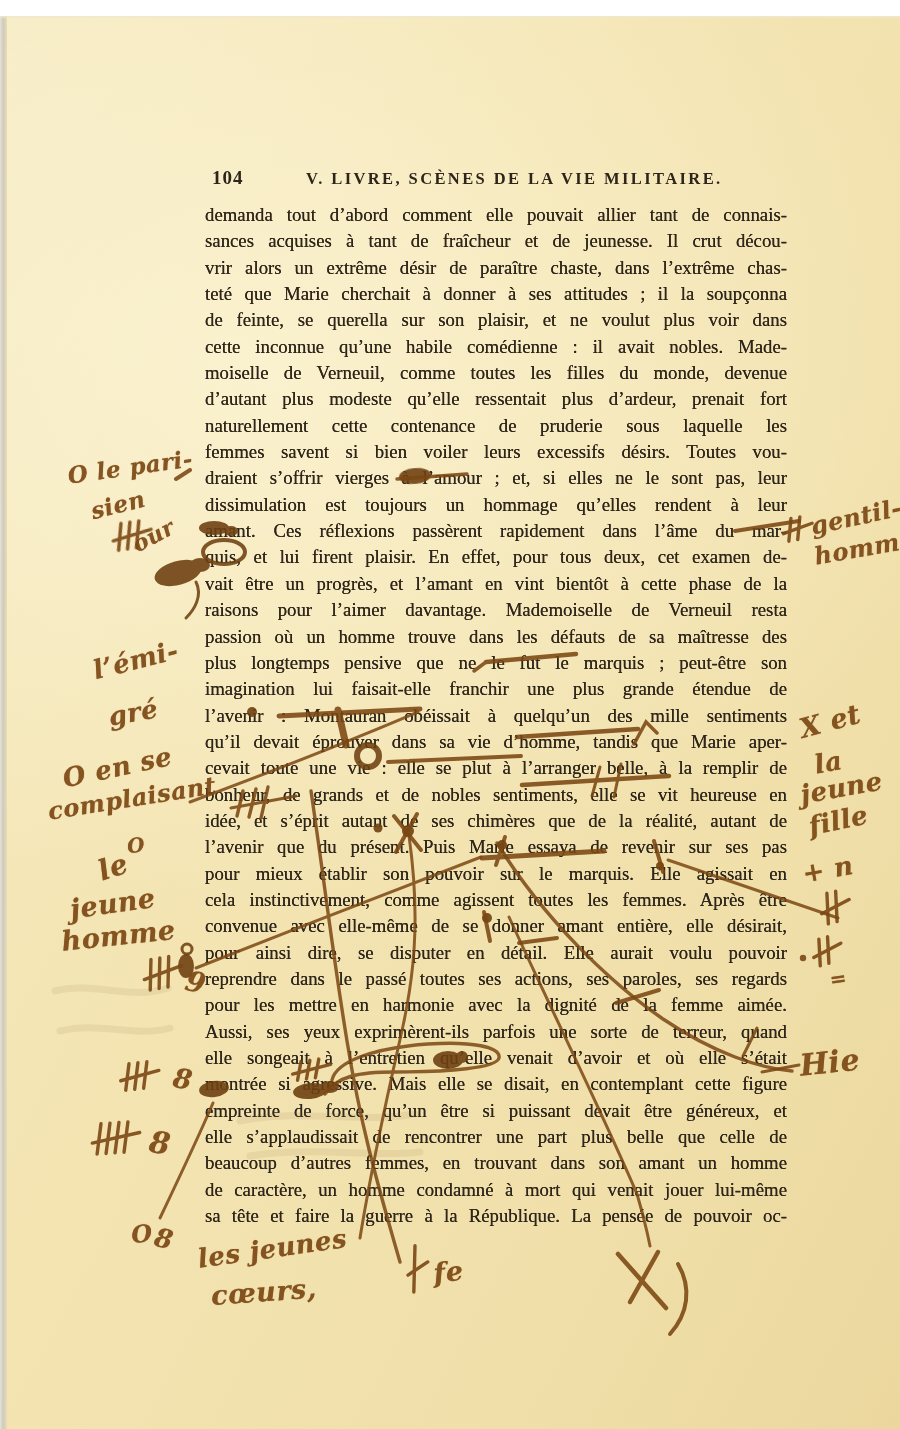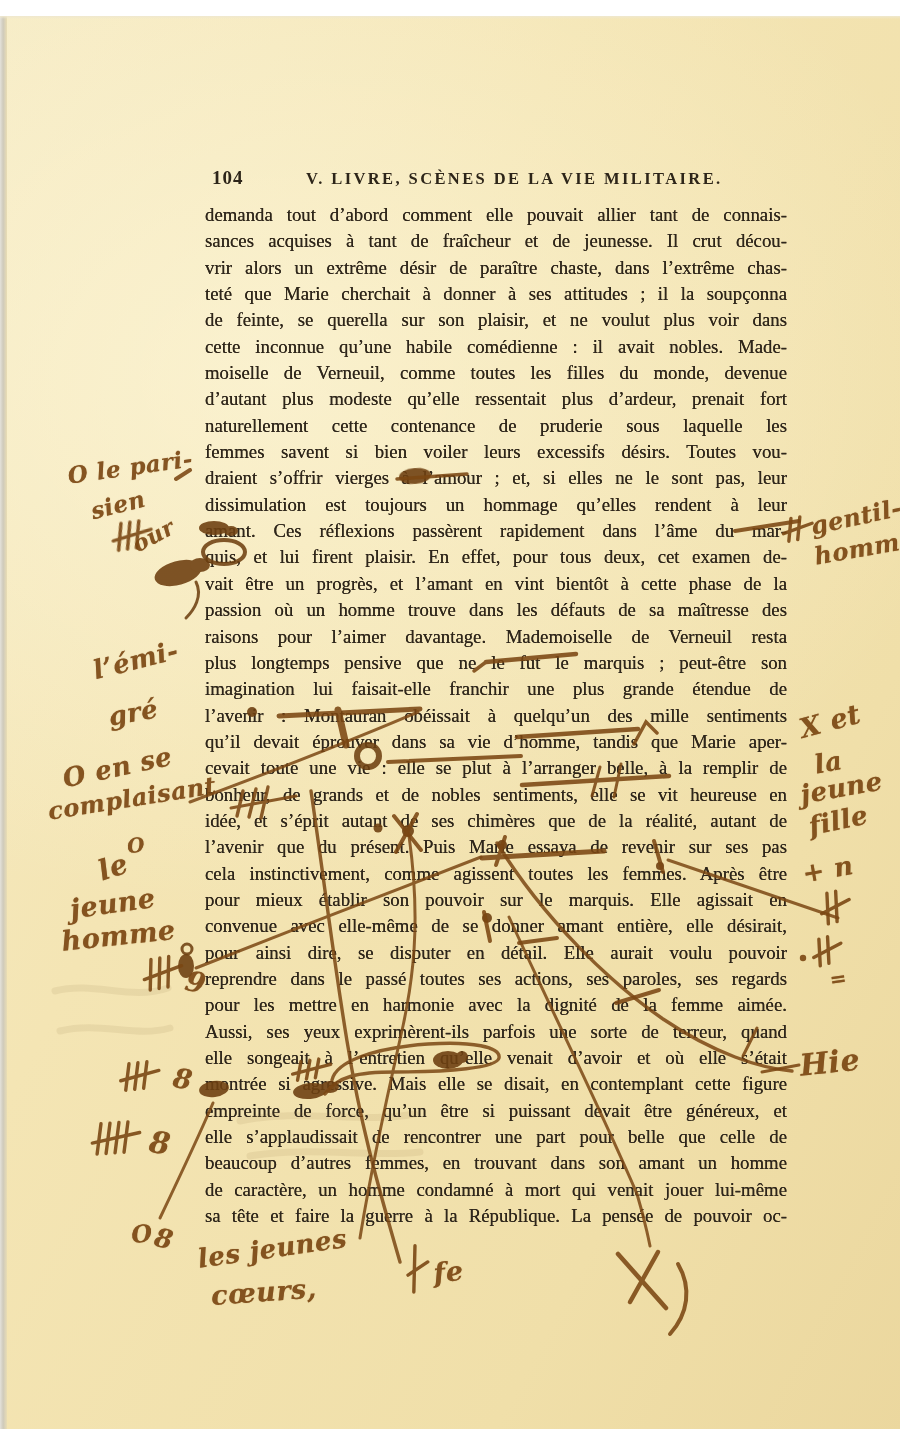--- a/index.html
+++ b/index.html
@@ -46,41 +46,41 @@
       <div class="bline">cette inconnue qu’une habile comédienne : il avait nobles. Made-</div>
       <div class="bline">moiselle de Verneuil, comme toutes les filles du monde, devenue</div>
       <div class="bline">d’autant plus modeste qu’elle ressentait plus d’ardeur, prenait fort</div>
       <div class="bline">naturellement cette contenance de pruderie sous laquelle les</div>
       <div class="bline">femmes savent si bien voiler leurs excessifs désirs. Toutes vou-</div>
       <div class="bline">draient s’offrir vierges à l’amour ; et, si elles ne le sont pas, leur</div>
       <div class="bline">dissimulation est toujours un hommage qu’elles rendent à leur</div>
       <div class="bline">amant. Ces réflexions passèrent rapidement dans l’âme du mar-</div>
       <div class="bline">quis, et lui firent plaisir. En effet, pour tous deux, cet examen de-</div>
       <div class="bline">vait être un progrès, et l’amant en vint bientôt à cette phase de la</div>
+      <div class="bline">raisons pour l’aimer davantage. Mademoiselle de Verneuil resta</div>
       <div class="bline">passion où un homme trouve dans les défauts de sa maîtresse des</div>
-      <div class="bline">raisons pour l’aimer davantage. Mademoiselle de Verneuil resta</div>
       <div class="bline">plus longtemps pensive que ne le fut le marquis ; peut-être son</div>
       <div class="bline">imagination lui faisait-elle franchir une plus grande étendue de</div>
       <div class="bline">l’avenir : Montauran obéissait à quelqu’un des mille sentiments</div>
       <div class="bline">qu’il devait éprouver dans sa vie d’homme, tandis que Marie aper-</div>
       <div class="bline">cevait toute une vie : elle se plut à l’arranger belle, à la remplir de</div>
       <div class="bline">bonheur, de grands et de nobles sentiments, elle se vit heureuse en</div>
       <div class="bline">idée, et s’éprit autant de ses chimères que de la réalité, autant de</div>
       <div class="bline">l’avenir que du présent. Puis Marie essaya de revenir sur ses pas</div>
+      <div class="bline">pour mieux établir son pouvoir sur le marquis. Elle agissait en</div>
       <div class="bline">cela instinctivement, comme agissent toutes les femmes. Après être</div>
-      <div class="bline">pour mieux établir son pouvoir sur le marquis. Elle agissait en</div>
       <div class="bline">convenue avec elle-même de se donner amant entière, elle désirait,</div>
       <div class="bline">pour ainsi dire, se disputer en détail. Elle aurait voulu pouvoir</div>
       <div class="bline">reprendre dans le passé toutes ses actions, ses paroles, ses regards</div>
       <div class="bline">pour les mettre en harmonie avec la dignité de la femme aimée.</div>
       <div class="bline">Aussi, ses yeux exprimèrent-ils parfois une sorte de terreur, quand</div>
       <div class="bline">elle songeait à l’entretien qu’elle venait d’avoir et où elle s’était</div>
       <div class="bline">montrée si agressive. Mais elle se disait, en contemplant cette figure</div>
       <div class="bline">empreinte de force, qu’un être si puissant devait être généreux, et</div>
-      <div class="bline">elle s’applaudissait de rencontrer une part pour belle que celle de</div>
+      <div class="bline">elle s’applaudissait de rencontrer une part plus belle que celle de</div>
       <div class="bline">beaucoup d’autres femmes, en trouvant dans son amant un homme</div>
       <div class="bline">de caractère, un homme condamné à mort qui venait jouer lui-même</div>
       <div class="bline">sa tête et faire la guerre à la République. La pensée de pouvoir oc-</div>
     </div>
 
   <svg class="ink" id="ink-svg" width="900" height="1429" viewBox="0 0 900 1429">
     <g stroke="#8a6a3a" stroke-width="7" fill="none" opacity="0.10" stroke-linecap="round">
       <path d="M55,975 C95,965 130,985 168,972"></path>
       <path d="M60,1015 C100,1005 135,1022 170,1012"></path>
       <path d="M240,1105 C300,1092 360,1108 415,1098"></path>

